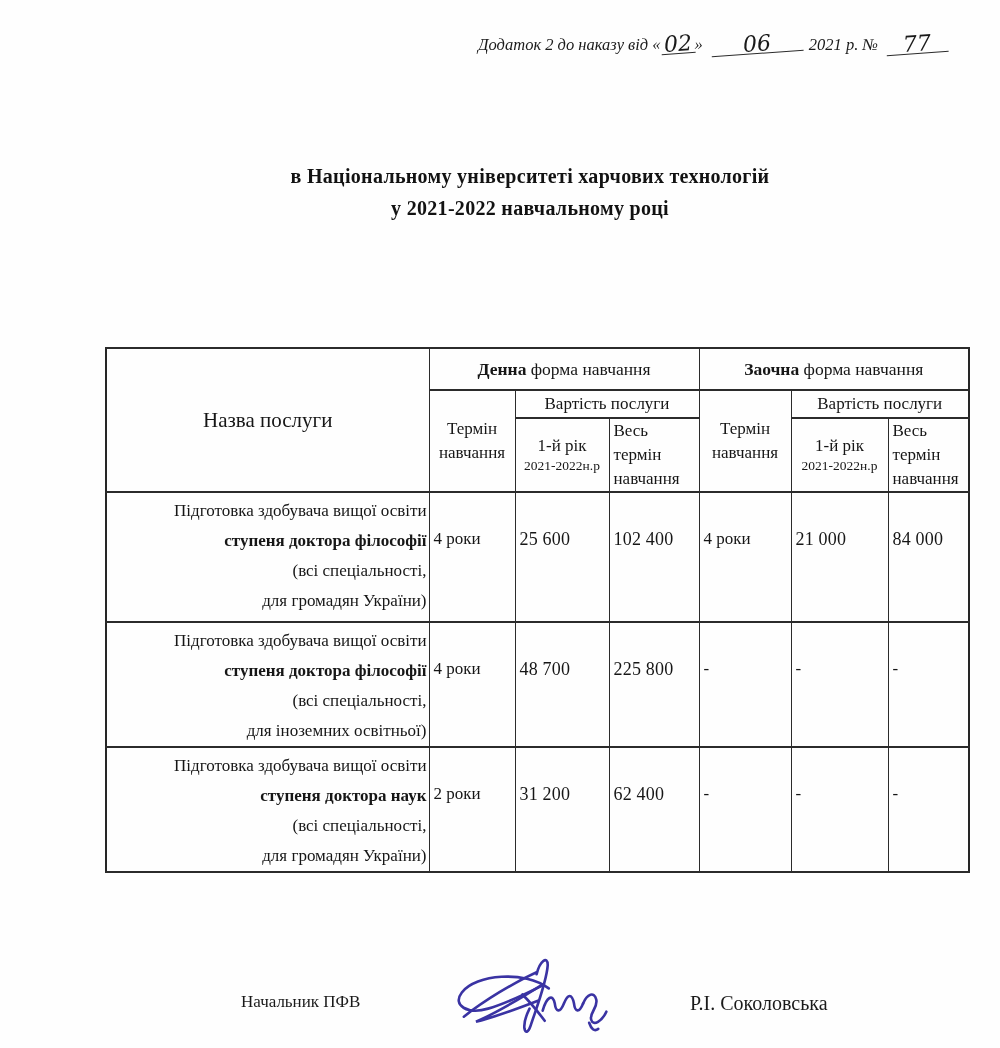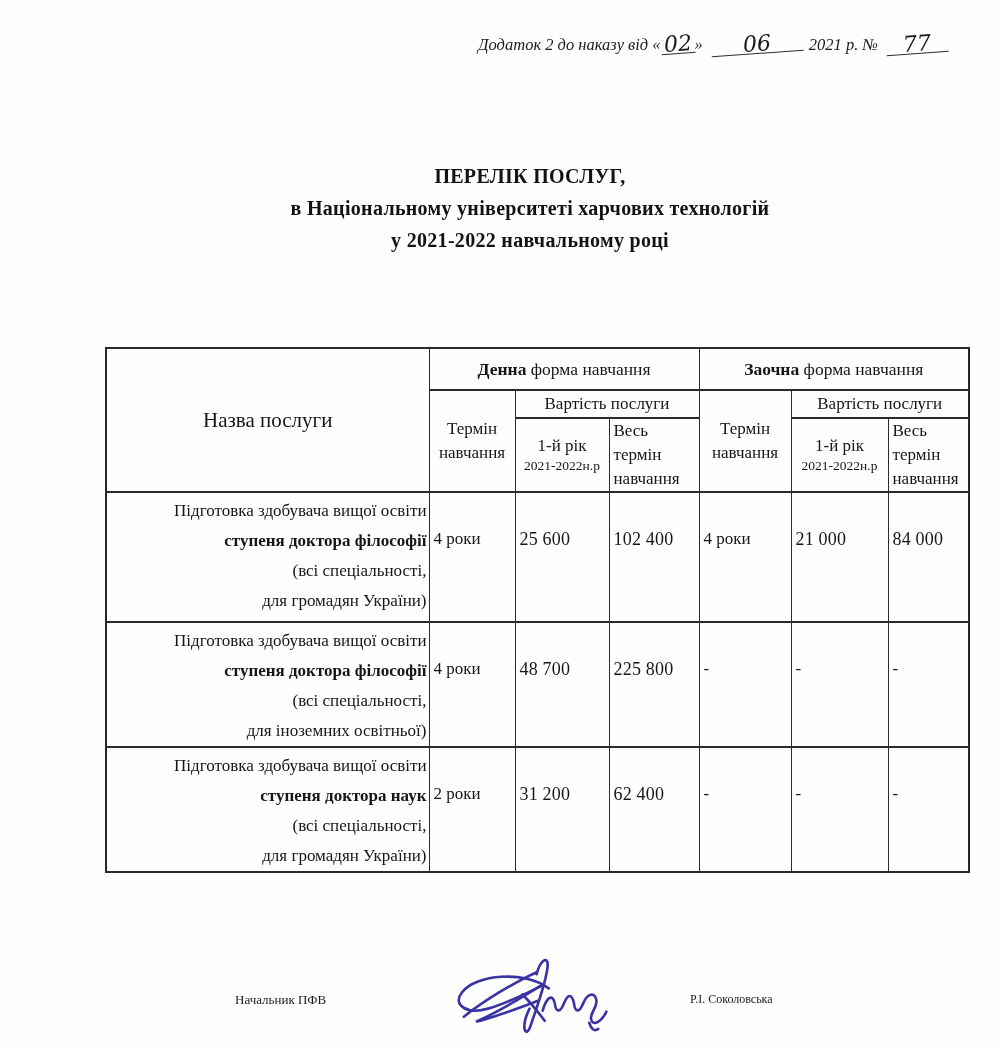--- a/index.html
+++ b/index.html
@@ -104,48 +104,47 @@
     white-space: nowrap;
   }
   .name-cell .ln4 { padding-left: 6px; }
   .val-cell { padding-top: 36px !important; }
   .num { font-weight: bold; font-size: 18px; letter-spacing: 0.2px; }
 
   
   .footer-label {
     position: absolute;
     top: 992px;
-    left: 235px;
-    font-size: 13px;
+    left: 241px;
+    font-size: 17px;
   }
   .footer-signer {
     position: absolute;
     top: 992px;
     left: 690px;
-    font-size: 12px;
+    font-size: 20px;
   }
   .signature {
     position: absolute;
     top: 948px;
     left: 438px;
     width: 175px;
     height: 96px;
   }
 </style>
 </head>
 <body>
 
 <div id="page">
 
   <div class="annotation">
     <span class="printed">Додаток 2 до наказу від «</span><span class="hw u u-day">02</span><span class="printed">»</span><span class="hw u u-month">06</span><span class="printed">2021 р. №</span><span class="hw u u-num">77</span>
   </div>
 
   <div class="title-block">
-    <div>ПЕРЕЛІК ПОСЛУГ,</div>
     <div>в Національному університеті харчових технологій</div>
     <div>у 2021-2022 навчальному році</div>
   </div>
 
   <table class="price-table">
     <colgroup>
       <col style="width:323px">
         <col style="width:86px">
         <col style="width:94px">
         <col style="width:90px">

